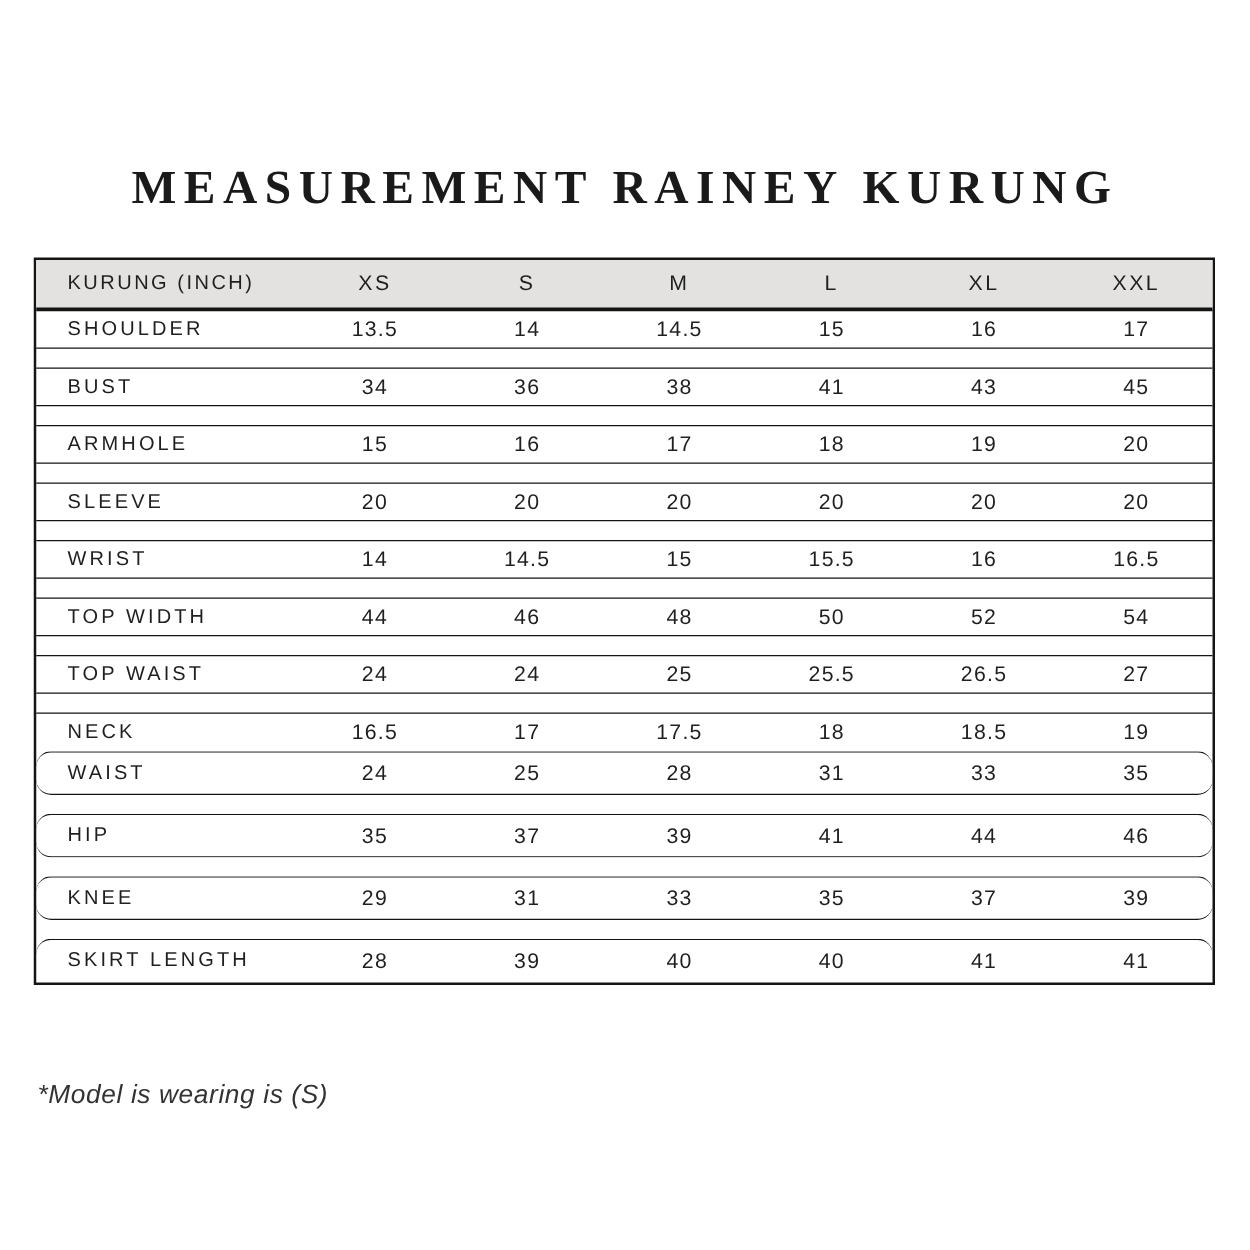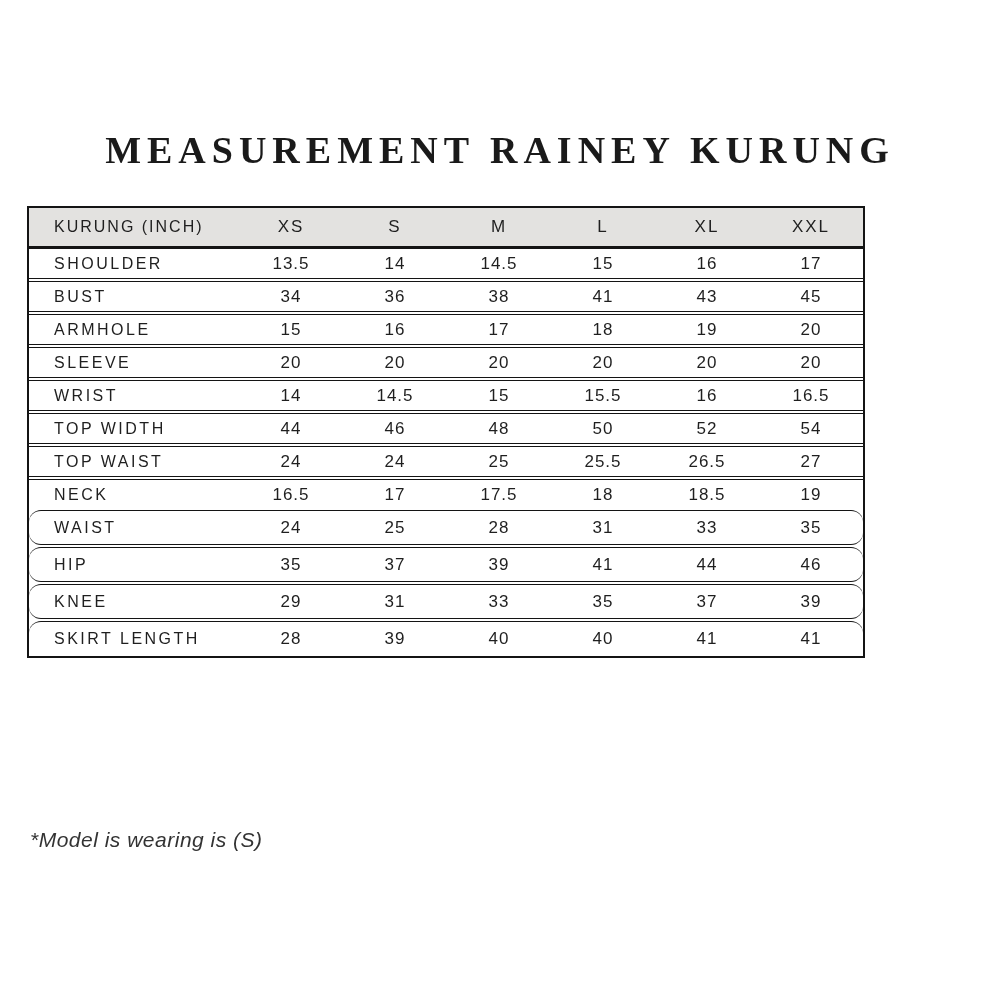--- a/index.html
+++ b/index.html
@@ -25,32 +25,32 @@
     font-family: "Liberation Serif", "DejaVu Serif", serif;
     font-weight: 700;
     font-size: 38px;
     letter-spacing: 6px;
     color: #1a1a1a;
   }
   .size-table {
     position: absolute;
     left: 27px;
     top: 206px;
-    width: 838px;
+    width: 945px;
     border: 2px solid #141414;
     box-sizing: border-box;
     background: #ffffff;
   }
   .trow {
     display: grid;
     grid-template-columns: 210px repeat(6, 1fr);
     align-items: center;
     box-sizing: border-box;
   }
-  .trow + .trow { margin-top: 2px; }
+  .trow + .trow { margin-top: 15px; }
   .header-row {
     height: 40px;
     background: #e3e2e0;
     border-bottom: 2px solid #141414;
   }
   .data-row {
     height: 31px;
     border-top: 1px solid #141414;
     border-bottom: 1px solid #141414;
   }
@@ -88,21 +88,21 @@
   .section-label {
     font-weight: 700;
     font-size: 15px;
     letter-spacing: 2.5px;
     padding-left: 25px;
     padding-bottom: 10px;
   }
   .footnote {
     position: absolute;
     left: 30px;
-    top: 828px;
+    top: 864px;
     font-style: italic;
     font-size: 21px;
     letter-spacing: 0.5px;
     color: #333333;
   }
 </style>
 </head>
 <body>
 
 <div class="page">

